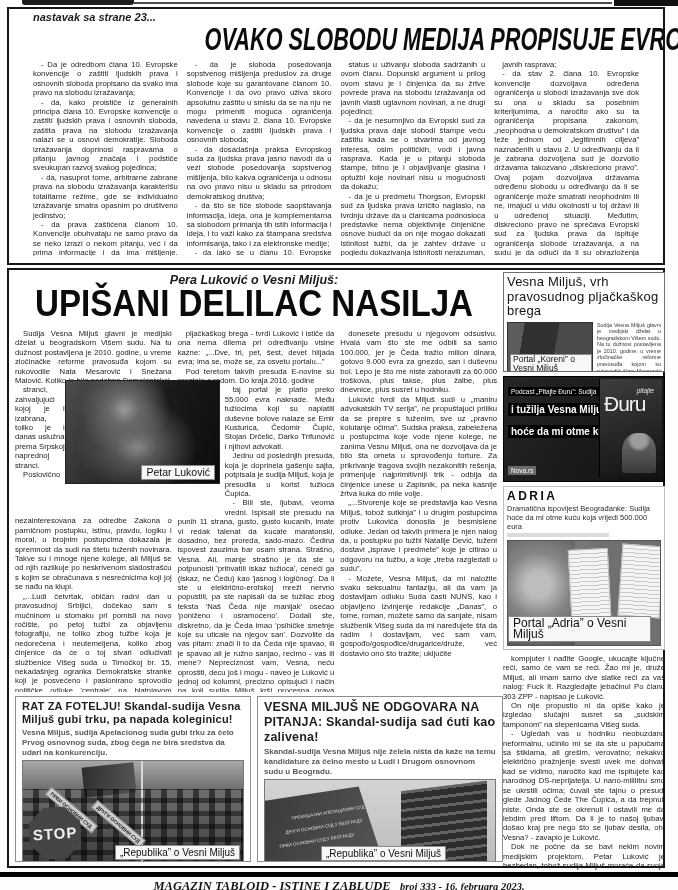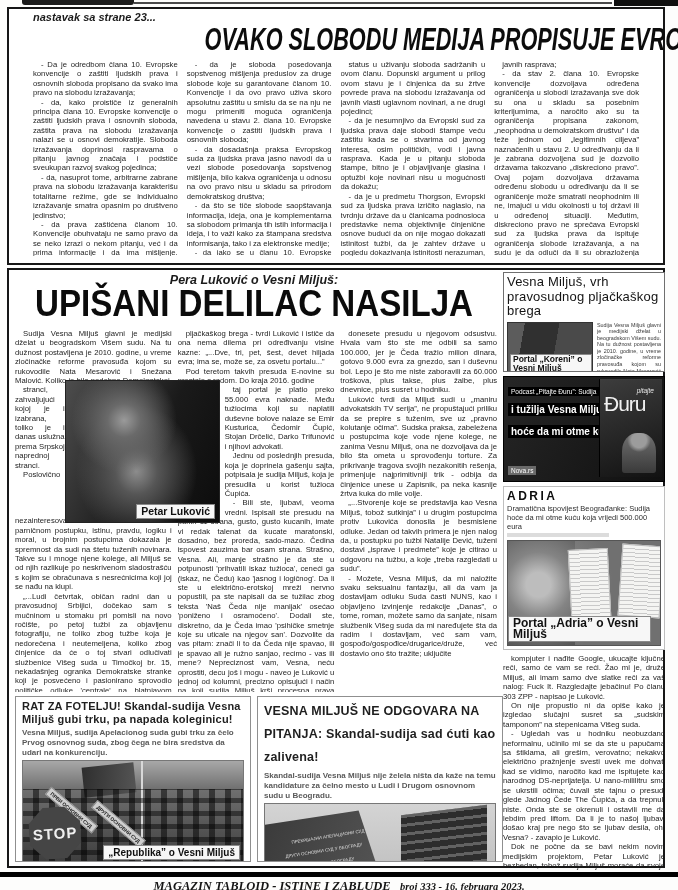--- a/index.html
+++ b/index.html
@@ -22,26 +22,26 @@
   .newsp p{margin:0;text-indent:8px;}
   .ncol{overflow:hidden;}
 
   
   .main-box{position:absolute;left:7px;top:268px;width:658px;height:600px;border:2px solid #161616;background:#fff;box-sizing:border-box;}
   .kicker{position:absolute;left:0;top:3px;width:490px;text-align:center;font-size:12.5px;font-weight:bold;font-style:italic;}
   .main-headline{position:absolute;left:0;top:15px;width:490px;text-align:center;font-size:36px;line-height:38px;font-weight:bold;white-space:nowrap;color:#0b0b0b;margin:0;}
   .cols3{position:absolute;left:6px;top:59px;width:482px;height:363px;display:grid;grid-template-columns:repeat(3,1fr);gap:6px;overflow:hidden;}
   .sp-r{float:right;width:107px;height:131px;}
   .sp-l{float:left;width:44px;height:131px;margin-right:3px;}
-  .luk-photo{position:absolute;left:50px;top:51px;width:155px;height:143px;
+  .luk-photo{position:absolute;left:50px;top:51px;width:155px;height:104px;
     background:radial-gradient(circle at 38% 28%,#9a9a9a 0,#6a6a6a 12%,rgba(0,0,0,0) 38%),
       radial-gradient(ellipse at 46% 64%,#8d8d8d 0,#565656 18%,rgba(0,0,0,0) 52%),
       linear-gradient(115deg,#4d4d4d,#1a1a1a 55%,#0c0c0c);
     border:1px solid #222;box-sizing:border-box;}
-  .chip{background:#f7f7f7;border:1px solid #8a8a8a;color:#101010;padding:1px 4px;font-size:10px;line-height:11.5px;display:inline-block;font-weight:bold;}
+  .chip{background:#f7f7f7;border:1px solid #8a8a8a;color:#101010;padding:1px 4px;font-size:10px;line-height:11.5px;display:inline-block;}
   .luk-cap{position:absolute;right:4px;bottom:3px;font-size:10.5px;}
 
   
   .sidebar{position:absolute;left:494px;top:2px;width:162px;}
   .sb-box1{border:1px solid #6f6f6f;background:#fff;box-sizing:border-box;padding:2px 3px;height:100px;overflow:hidden;}
   .sb1-title{font-size:13px;line-height:14.5px;color:#141414;letter-spacing:.2px;}
   .sb1-row{display:flex;gap:4px;margin-top:3px;}
   .sb1-photo{position:relative;flex:none;width:86px;height:56px;border:1px solid #333;box-sizing:border-box;
     background:linear-gradient(100deg,#5c5c5c 0 18%,#303030 18% 55%,#4a4a4a 55%),
       linear-gradient(#6e6e6e,#2c2c2c);}
@@ -76,21 +76,21 @@
   .adria-chip{position:absolute;right:9px;bottom:3px;font-size:12px;line-height:11px;}
 
   .sb-text{margin-top:4px;height:216px;overflow:hidden;}
 
   
   .shot{position:absolute;top:426px;height:166px;border:1px solid #8f8f8f;background:#fff;box-sizing:border-box;padding:3px 6px;overflow:hidden;}
   .shot-left{left:6px;width:236px;}
   .shot-mid{left:248px;width:246px;}
   .shot-title{font-weight:bold;color:#1f1f1f;letter-spacing:.2px;margin:0;}
   .shot-left .shot-title{font-size:11px;line-height:13px;}
-  .shot-mid .shot-title{font-size:12.5px;line-height:23px;}
+  .shot-mid .shot-title{font-size:12.5px;line-height:15px;}
   .shot-sub{font-size:8px;line-height:9.8px;font-weight:bold;color:#5a5a5a;margin-top:2px;}
   .shot-photo{position:relative;margin-top:3px;overflow:hidden;border:1px solid #777;box-sizing:border-box;}
   .shot-left .shot-photo{height:104px;background:linear-gradient(#a8a8a8,#6f6f6f 28%,#3d3d3d);}
   .shot-mid .shot-photo{height:86px;background:linear-gradient(#d4d4d4,#bcbcbc);}
   .windows{position:absolute;left:0;top:28px;right:0;bottom:0;
     background:repeating-linear-gradient(90deg,rgba(0,0,0,0) 0 10px,rgba(0,0,0,.5) 10px 16px),
       repeating-linear-gradient(0deg,rgba(0,0,0,0) 0 8px,rgba(0,0,0,.45) 8px 13px);}
   .pole{position:absolute;left:118px;top:0;width:2px;height:100%;background:#d8d8d8;}
   .flag{position:absolute;left:60px;top:4px;width:52px;height:30px;background:linear-gradient(100deg,#2e2e2e,#555);transform:rotate(-6deg);}
   .plate{position:absolute;background:#cfcfcf;color:#222;font-size:5px;font-weight:bold;white-space:nowrap;padding:1px 3px;border:1px solid #888;}

